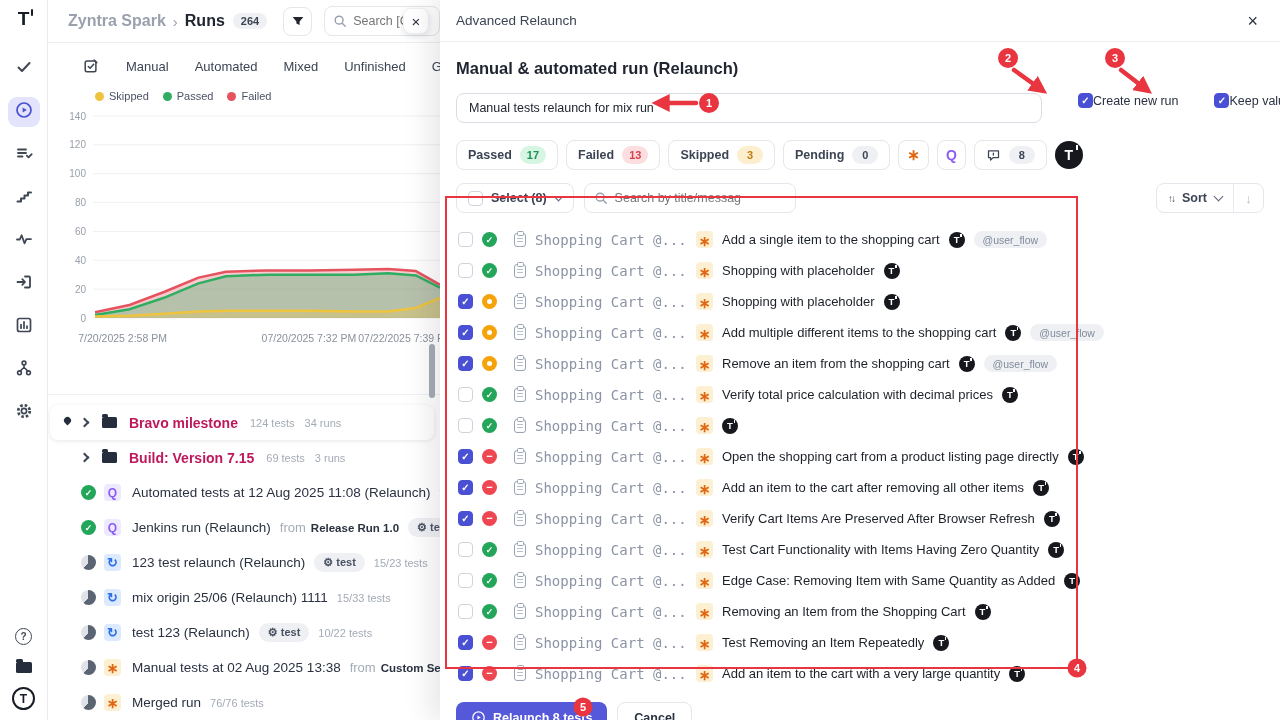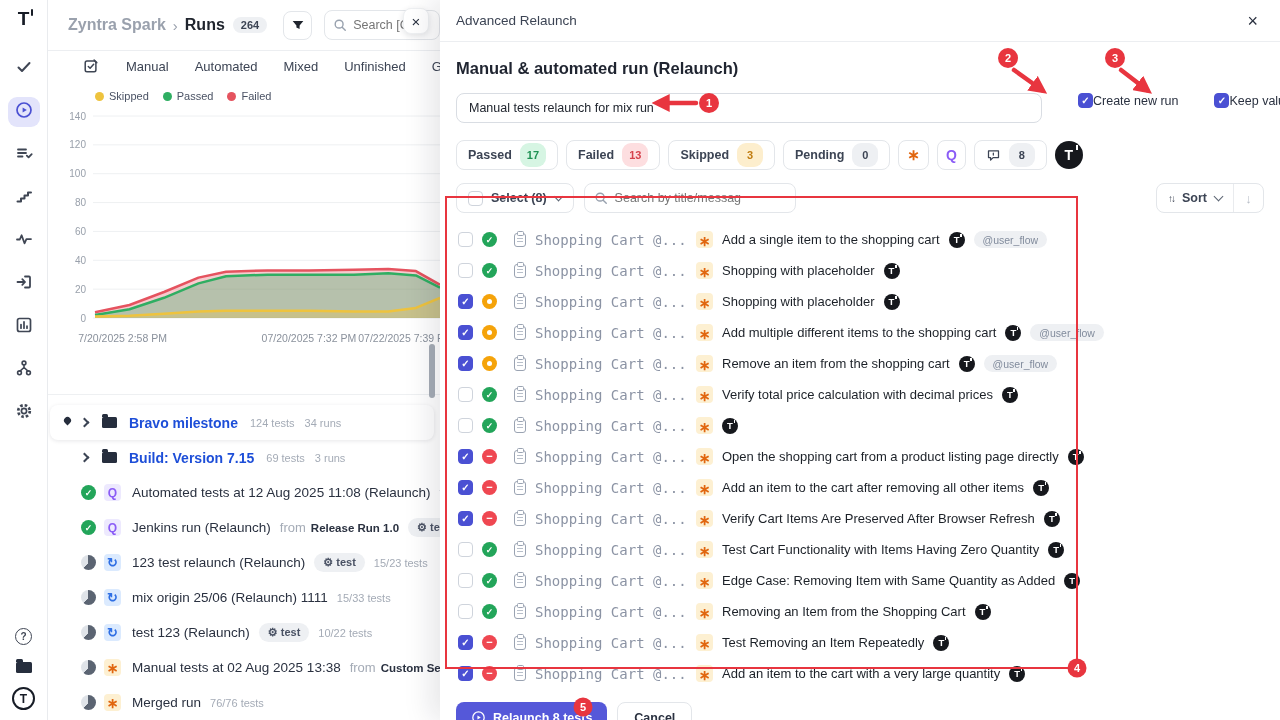--- a/index.html
+++ b/index.html
@@ -18,21 +18,21 @@
   .side-bottom { position:absolute; bottom:10px; display:flex; flex-direction:column; align-items:center; gap:14px; }
   .help-circle { width:17px; height:17px; border:1.6px solid #3f4654; border-radius:50%;
     display:flex; align-items:center; justify-content:center; font-size:10px; font-weight:bold; color:#3f4654; }
   .folder-glyph { width:16px; height:11px; background:#262e3d; border-radius:1.5px; position:relative; margin-top:3px; }
   .folder-glyph::before { content:""; position:absolute; left:0; top:-3px; width:7px; height:3px; background:#262e3d; border-radius:1.5px 1.5px 0 0; }
   .t-circle { width:23px; height:23px; border:2px solid #171c26; border-radius:50%;
     display:flex; align-items:center; justify-content:center; font-size:12px; font-weight:bold; color:#171c26; }
 
   
   .bg-page { position:absolute; left:48px; top:0; width:392px; height:720px; background:#fff; overflow:hidden; }
-  .bg-header { position:absolute; left:0; top:0; width:100%; height:51px; background:#fff;
+  .bg-header { position:absolute; left:0; top:0; width:100%; height:43px; background:#fff;
     border-bottom:1px solid #eceef1; display:flex; align-items:center; padding:0 0 0 20px; }
   .crumb-project { font-size:16px; font-weight:600; color:#9aa1ad; }
   .crumb-sep { margin:0 7px; color:#9aa1ad; font-size:15px; }
   .crumb-page { font-size:16px; font-weight:bold; color:#20252e; }
   .crumb-badge { margin-left:8px; background:#eef0f3; color:#3c4454; font-size:11px; font-weight:600;
     padding:2px 8px; border-radius:9px; }
   .funnel-btn { margin-left:16px; width:29px; height:29px; border:1px solid #e3e6ea; border-radius:8px;
     display:flex; align-items:center; justify-content:center; background:#fff; cursor:pointer; flex:none; }
   .bg-search { margin-left:12px; height:30px; flex:1; border:1px solid #e3e6ea; border-radius:8px;
     display:flex; align-items:center; padding:0 8px; gap:6px; background:#fff; min-width:0; }
@@ -56,21 +56,21 @@
   .runs { position:absolute; left:0; top:394px; width:100%; border-top:1px solid #eef0f2; padding-top:10px; }
   .run-row { height:35px; display:flex; align-items:center; padding-left:33px; white-space:nowrap;
     position:relative; cursor:pointer; }
   .run-row.pinned { background:#fff; border-radius:8px; box-shadow:0 1px 4px rgba(15,23,42,.10); margin:0 6px 0 2px; padding-left:31px; }
   .pin { position:absolute; left:14px; top:12px; width:7px; height:7px; background:#262e3d; border-radius:50% 50% 50% 0;
     transform:rotate(-45deg); }
   .chev { width:7px; height:7px; border-top:2px solid #3c4454; border-right:2px solid #3c4454;
     transform:rotate(45deg); margin-right:14px; flex:none; }
   .m-folder { width:15px; height:11px; background:#262e3d; border-radius:1.5px; position:relative; margin-right:12px; flex:none; }
   .m-folder::before { content:""; position:absolute; left:0; top:-3px; width:6px; height:3px; background:#262e3d; border-radius:1.5px 1.5px 0 0; }
-  .m-name { font-size:14px; font-weight:600; color:#1d4ed8; margin-right:12px; }
+  .m-name { font-size:14px; font-weight:600; color:#be185d; margin-right:12px; }
   .r-name { font-size:13.5px; font-weight:500; color:#2a3140; margin-right:9px; }
   .meta { font-size:11px; color:#a4abb6; margin-right:10px; }
   .from-label { font-size:13px; color:#a4abb6; margin-right:5px; }
   .from-target { font-size:11.5px; font-weight:bold; color:#2a3140; margin-right:9px; }
   .gear-pill { background:#eef0f3; color:#4a5264; font-size:11px; font-weight:600;
     padding:3px 9px; border-radius:10px; margin-right:9px; }
   .status { width:15px; height:15px; border-radius:50%; flex:none; display:flex; align-items:center;
     justify-content:center; color:#fff; font-size:9px; font-weight:bold; margin-right:8px; }
   .status.passed { background:#23a55a; } .status.passed::after { content:"✓"; }
   .status.skipped { background:#f5a30a; } .status.skipped::after { content:""; width:5px; height:5px; background:#fff; border-radius:50%; }
@@ -102,21 +102,21 @@
   .cb-group { display:flex; align-items:center; gap:0; margin-left:12px;padding-left:24px; }
   .cb-label { font-size:12.5px; color:#2a3140; font-weight:500; white-space:nowrap; }
   .q-help { width:13px; height:13px; border:1.3px solid #98a1ae; border-radius:50%; color:#98a1ae;
     font-size:8.5px; font-weight:bold; display:flex; align-items:center; justify-content:center; }
 
   .chips-row { display:flex; align-items:center; gap:8px; margin-bottom:13px; }
   .chip { display:inline-flex; align-items:center; gap:8px; height:30px; padding:0 11px;
     border:1px solid #e3e6ea; border-radius:8px; background:#fff; font-size:12.5px; color:#3c4454;
     font-weight:600; cursor:pointer; }
   .chip.icon-only { padding:0 8px; }
-  .count { min-width:26px; height:24px; padding:0 7px; border-radius:9px; font-size:11px; font-weight:600;
+  .count { min-width:26px; height:18px; padding:0 7px; border-radius:9px; font-size:11px; font-weight:600;
     display:flex; align-items:center; justify-content:center; }
   .count.green { background:#d6f5e3; color:#1f9254; }
   .count.red { background:#fddee0; color:#d5414c; }
   .count.yellow { background:#fdeecd; color:#c07c10; }
   .count.gray { background:#eef0f3; color:#3c4454; }
   .chip-sparkle { color:#e1660f; font-size:15px; font-weight:bold; }
   .chip-q { color:#8b5cf6; font-size:14px; font-weight:bold; }
   .t-chip { width:28px; height:28px; border-radius:50%; background:#16181d; color:#fff; font-weight:bold;
     font-size:14px; display:flex; align-items:center; justify-content:center; cursor:pointer; position:relative; }
   .t-chip::after { content:""; position:absolute; right:5px; top:4px; width:2px; height:5px; background:#fff; }

